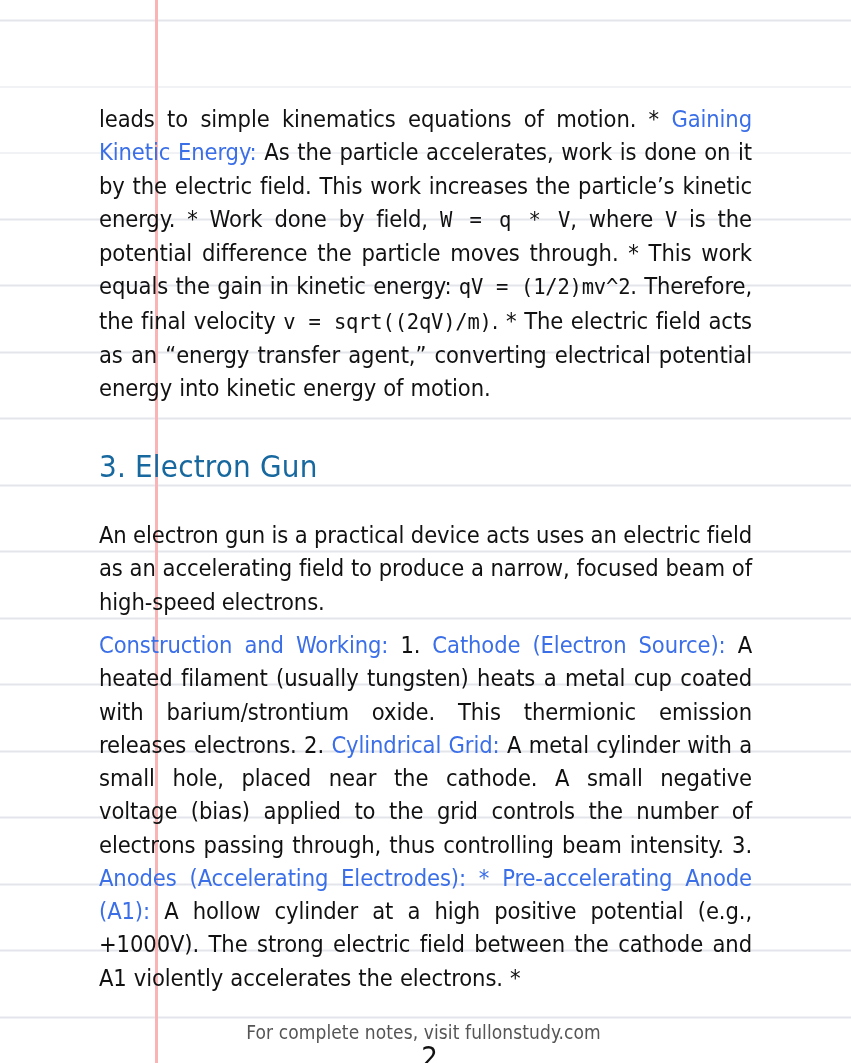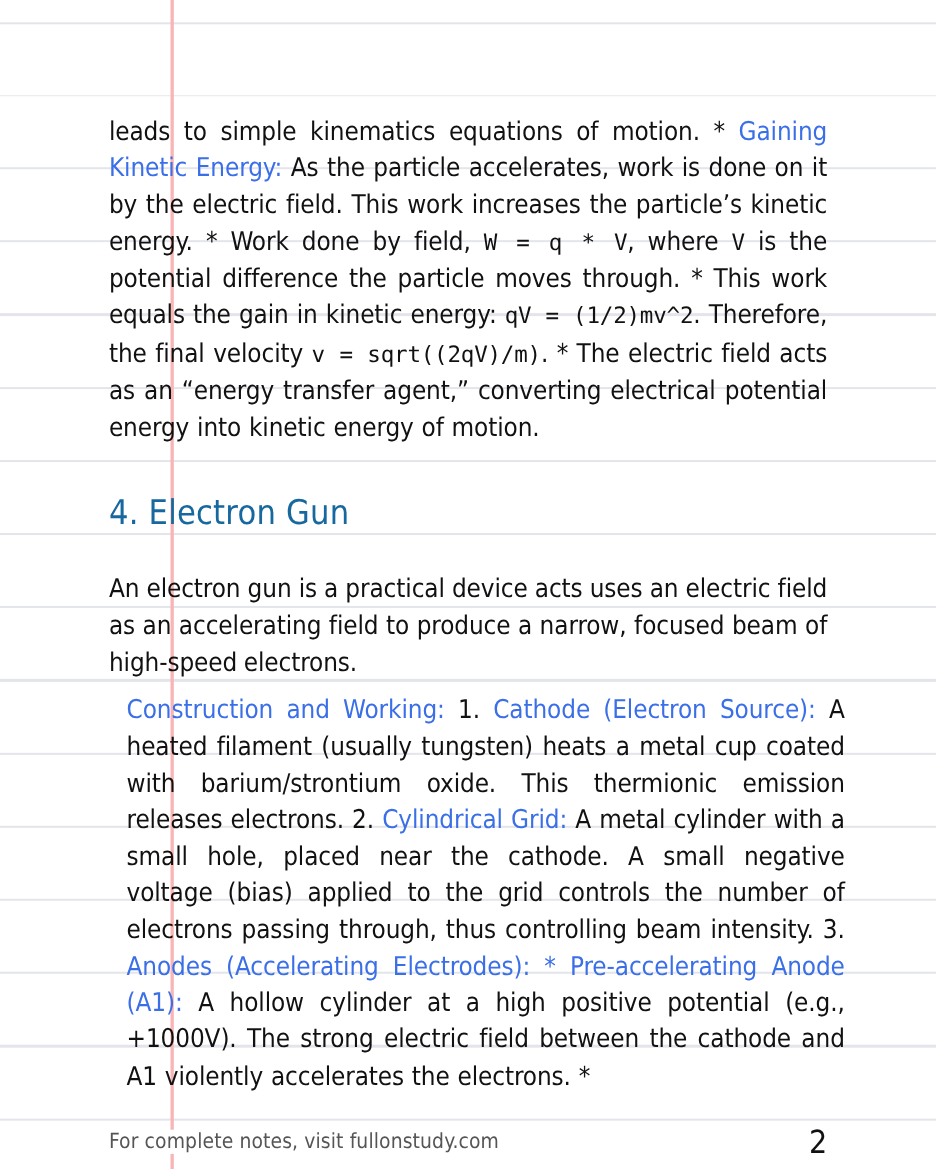--- a/index.html
+++ b/index.html
@@ -95,33 +95,34 @@
     line-height: 33.25px;
     font-weight: 400;
     color: #16689f;
     letter-spacing: 0.2px;
   }
 
   
   .blk-para1 { position: absolute; top: 103px; left: 0; width: 653px; }
   .blk-head  { position: absolute; top: 450px; left: 0; width: 653px; }
   .blk-para2 { position: absolute; top: 519px; left: 0; width: 653px; }
-  .blk-para3 { position: absolute; top: 629px; left: 16px; width: 653px; }
+  .blk-para3 { position: absolute; top: 629px; left: 0; width: 653px; }
 
   
   .footer {
     position: absolute;
     left: 99px;
     right: 99px;
     top: 1021px;
     height: 34px;
     z-index: 2;
     display: flex;
     align-items: center;
     justify-content: space-between;
+    flex-direction: column;
   }
   .footer-note {
     font-size: 19px;
     color: #555555;
     letter-spacing: 0.1px;
     background: #ffffff;
     padding-right: 4px;
   }
   .footer-page {
     font-size: 29px;
@@ -139,21 +140,21 @@
   <div class="rules"></div>
   <div class="margin-rule"></div>
 
   <div class="content">
 
     <div class="blk-para1">
       <p class="body-text hand"><span>leads to simple kinematics equations of motion. * </span><span class="lnk">Gaining Kinetic Energy:</span><span> As the particle accelerates, work is done on it by the electric field. This work increases the particle’s kinetic energy. * Work done by field, </span><span class="mono">W = q * V</span><span>, where </span><span class="mono">V</span><span> is the potential difference the particle moves through. * This work equals the gain in kinetic energy: </span><span class="mono">qV = (1/2)mv^2</span><span>. Therefore, the final velocity </span><span class="mono">v = sqrt((2qV)/m)</span><span>. * The electric field acts as an “energy transfer agent,” converting electrical potential energy into kinetic energy of motion.</span></p>
     </div>
 
     <div class="blk-head">
-      <h2 class="section-heading hand">4. Electron Gun</h2>
+      <h2 class="section-heading hand">3. Electron Gun</h2>
     </div>
 
     <div class="blk-para2">
       <p class="body-text hand tight">An electron gun is a practical device acts uses an electric field as an accelerating field to produce a narrow, focused beam of high-speed electrons.</p>
     </div>
 
     <div class="blk-para3">
       <p class="body-text hand"><span class="lnk">Construction and Working:</span><span> 1. </span><span class="lnk"> Cathode (Electron Source):</span><span> A heated filament (usually tungsten) heats a metal cup coated with barium/strontium oxide. This thermionic emission releases electrons. 2. </span><span class="lnk"> Cylindrical Grid:</span><span> A metal cylinder with a small hole, placed near the cathode. A small negative voltage (bias) applied to the grid controls the number of electrons passing through, thus controlling beam intensity. 3. </span><span class="lnk">Anodes (Accelerating Electrodes): * Pre-accelerating Anode (A1):</span><span> A hollow cylinder at a high positive potential (e.g., +1000V). The strong electric field between the cathode and A1 violently accelerates the electrons. *</span></p>
     </div>
 

